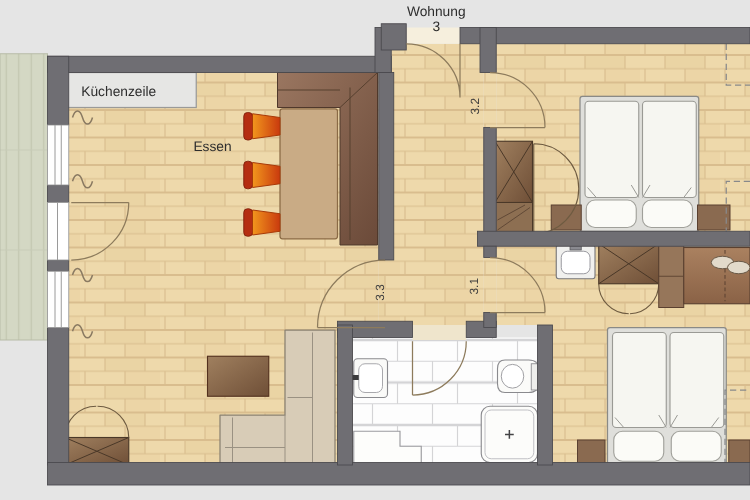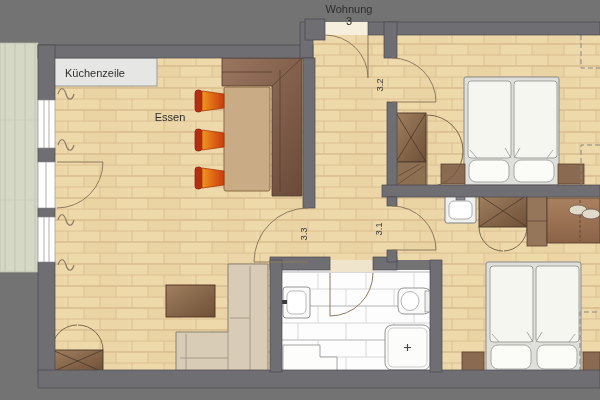--- a/index.html
+++ b/index.html
@@ -1,16 +1,16 @@
 <!DOCTYPE html>
 <html><head>
 <meta charset="utf-8">
 <style>
   html,body{margin:0;padding:0;background:#ffffff;}
-  .plan-wrap{width:600px;height:400px;position:relative;overflow:hidden;background:#737373;}
+  .plan-wrap{width:600px;height:400px;position:relative;overflow:hidden;background:#e5e5e5;}
   svg text{font-family:"Liberation Sans",sans-serif;fill:#2e2e2e;}
   .lbl{font-size:11px;}
   .doorno{font-size:9.5px;fill:#3c3c3c;}
 </style>
 </head>
 <body>
 
 <div class="plan-wrap">
 <svg width="600" height="400" viewBox="0 0 600 400">
   <defs>

